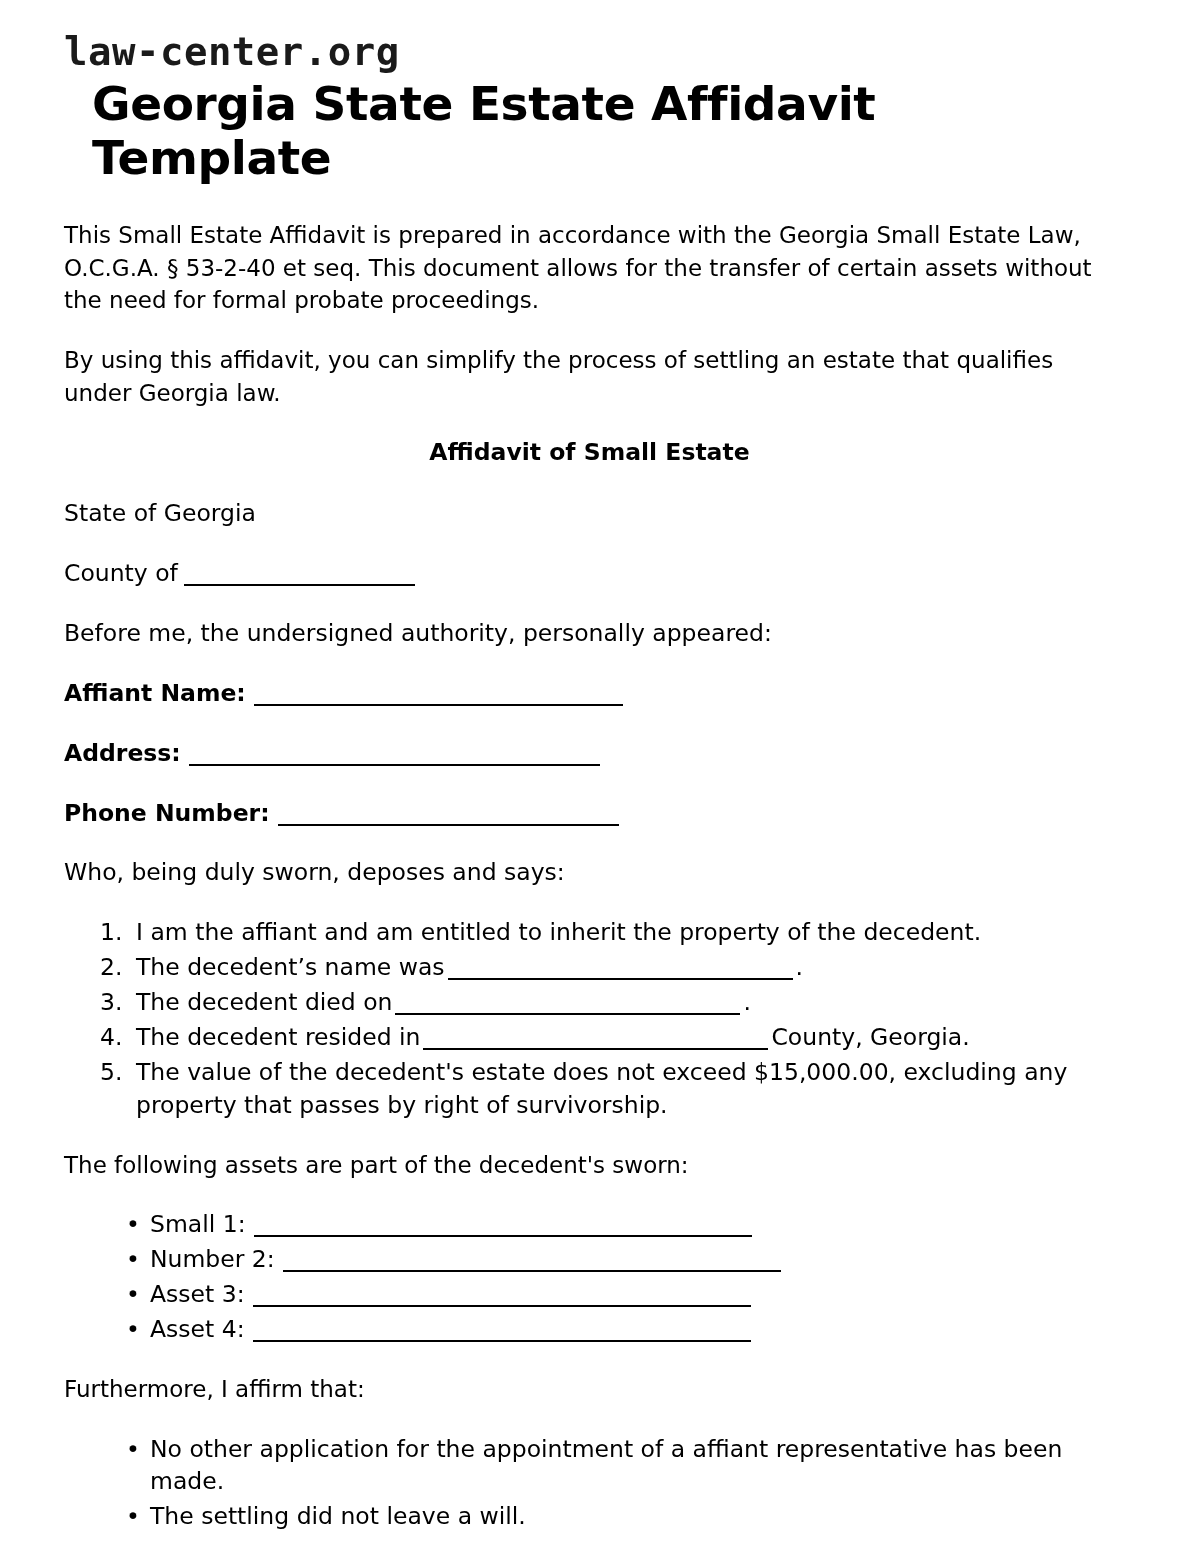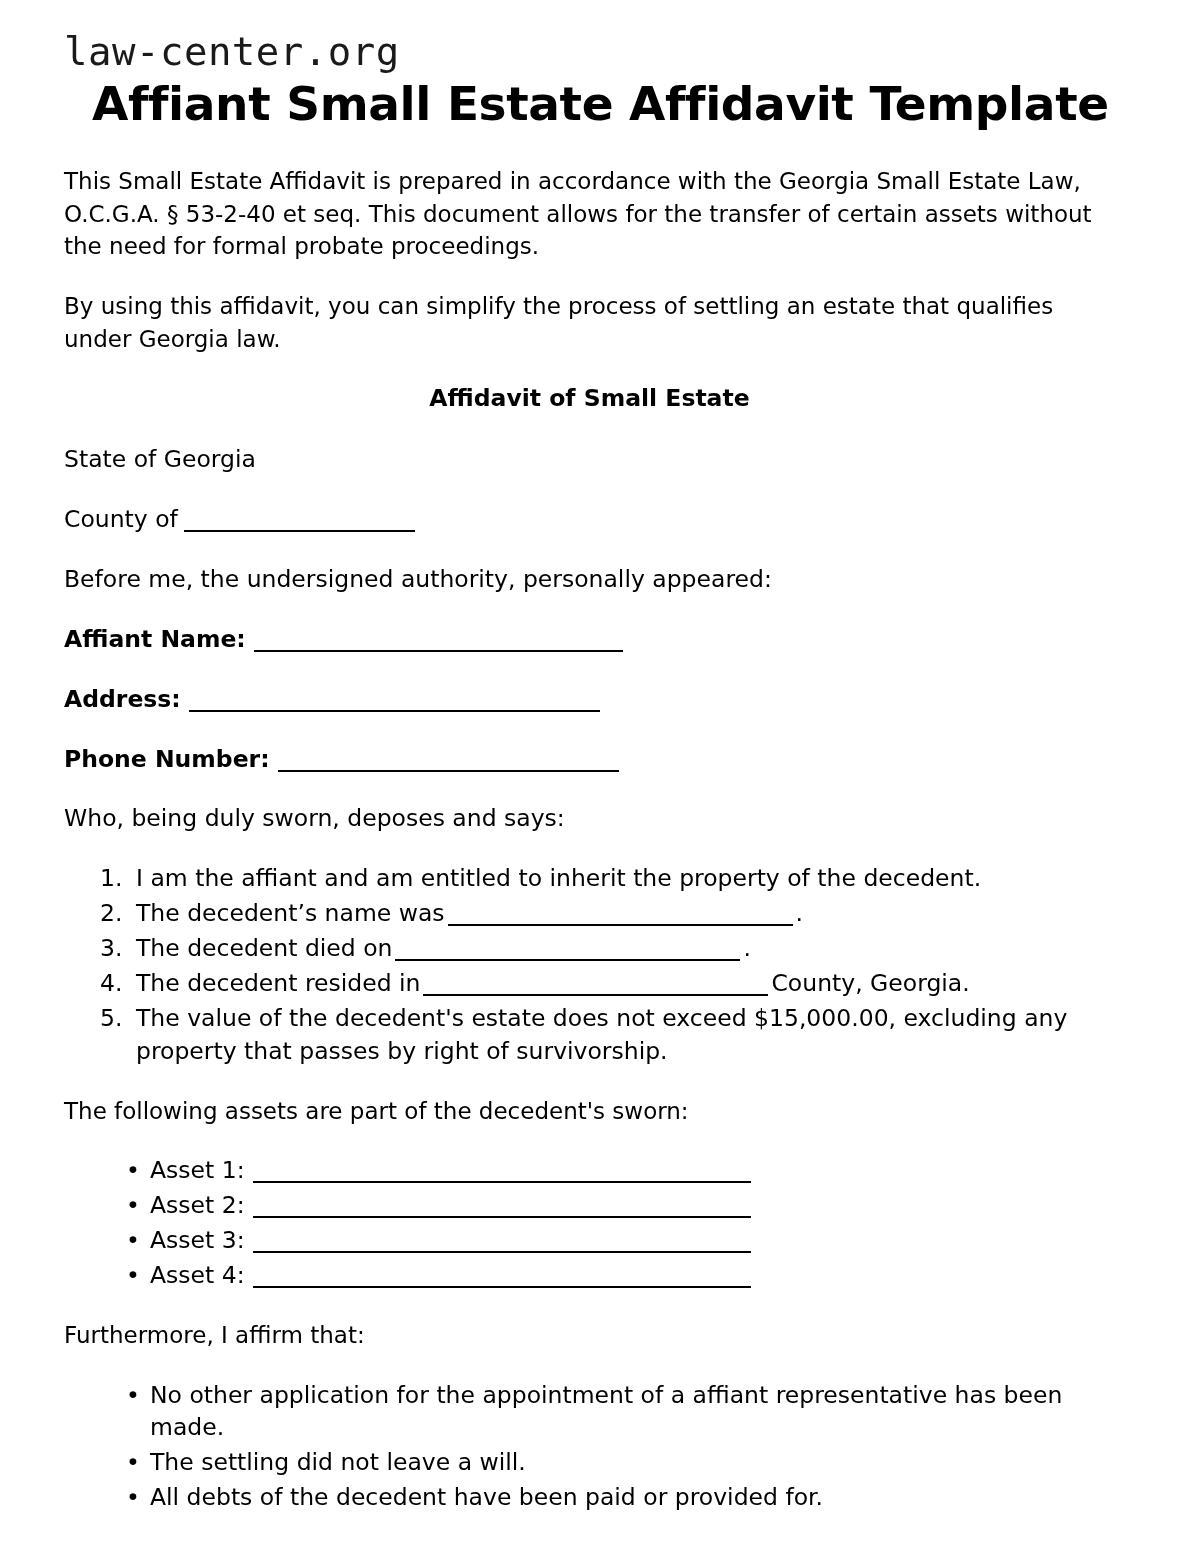--- a/index.html
+++ b/index.html
@@ -17,21 +17,21 @@
   }
   .page {
     width: 1191px;
     min-height: 1541px;
     padding: 30px 76px 0 64px;
     background: #ffffff;
   }
   .site-name {
     font-family: "DejaVu Sans Mono", "Liberation Mono", monospace;
     font-size: 39px;
-    font-weight: 400;
+    font-weight: 700;
     letter-spacing: 0.5px;
     line-height: 1.15;
     margin: 0 0 2px 0;
     color: #1a1a1a;
   }
   .doc-title {
     font-family: "DejaVu Sans", "Liberation Sans", sans-serif;
     font-size: 47px;
     font-weight: bold;
     line-height: 1.15;
@@ -114,21 +114,21 @@
     white-space: nowrap;
   }
 </style>
 </head>
 <body>
 
 <div class="page">
 
   <div class="site-name">law-center.org</div>
 
-  <h1 class="doc-title">Affiant Small Estate Affidavit Template</h1>
+  <h1 class="doc-title">Georgia State Estate Affidavit Template</h1>
 
   <p class="body-text">This Small Estate Affidavit is prepared in accordance with the Georgia Small Estate Law, O.C.G.A. § 53-2-40 et seq. This document allows for the transfer of certain assets without the need for formal probate proceedings.</p>
 
   <p class="body-text tight">By using this affidavit, you can simplify the process of settling an estate that qualifies under Georgia law.</p>
 
   <h2 class="section-heading">Affidavit of Small Estate</h2>
 
   <p class="field-line">State of Georgia</p>
 
   <p class="field-line">
@@ -162,24 +162,24 @@
     <li>
       <span>The decedent resided in</span><span class="blank w-item"></span><span>County, Georgia.</span>
     </li>
     <li>The value of the decedent's estate does not exceed $15,000.00, excluding any property that passes by right of survivorship.</li>
   </ol>
 
   <p class="body-text">The following assets are part of the decedent's sworn:</p>
 
   <ul class="bulleted assets">
     <li>
-      <span>Asset 1:</span><span class="blank w-asset"></span>
+      <span>Small 1:</span><span class="blank w-asset"></span>
     </li>
     <li>
-      <span>Asset 2:</span><span class="blank w-asset"></span>
+      <span>Number 2:</span><span class="blank w-asset"></span>
     </li>
     <li>
       <span>Asset 3:</span><span class="blank w-asset"></span>
     </li>
     <li>
       <span>Asset 4:</span><span class="blank w-asset"></span>
     </li>
   </ul>
 
   <p class="body-text">Furthermore, I affirm that:</p>

